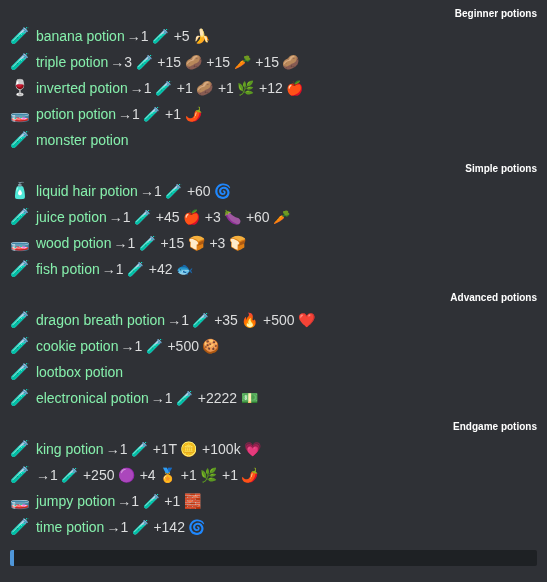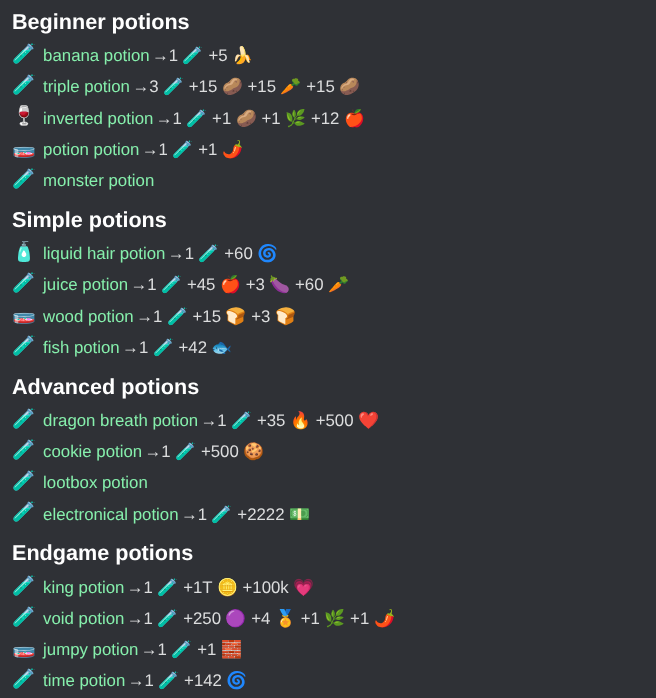--- a/index.html
+++ b/index.html
@@ -8,23 +8,24 @@
       color: #dcddde;
       font-family: 'Whitney', 'Helvetica Neue', Helvetica, Arial, sans-serif;
       font-size: 14px;
       width: 547px;
       min-height: 582px;
       padding: 8px 10px;
     }
     .section-title {
       font-weight: 700;
       color: #ffffff;
-      font-size: 18px;
+      font-size: 10px;
       margin-top: 10px;
       margin-bottom: 4px;
+      text-align: right;
     }
     .section-title:first-child {
       margin-top: 0;
     }
     .potion-row {
       display: flex;
       align-items: center;
       padding: 1px 0;
       font-size: 14px;
       line-height: 1.5;
@@ -129,21 +130,20 @@
       <span class="recipe-text">→1 🧪 +2222 💵</span>
     </div>
     <div class="section-title">Endgame potions</div>
     <div class="potion-row">
       <span class="potion-icon">🧪</span>
       <span class="potion-name">king potion </span>
       <span class="recipe-text">→1 🧪 +1T 🪙 +100k 💗</span>
     </div>
     <div class="potion-row">
       <span class="potion-icon">🧪</span>
-      <span class="potion-name">void potion </span>
       <span class="recipe-text">→1 🧪 +250 🟣 +4 🏅 +1 🌿 +1 🌶️</span>
     </div>
     <div class="potion-row">
       <span class="potion-icon">🧫</span>
       <span class="potion-name">jumpy potion </span>
       <span class="recipe-text">→1 🧪 +1 🧱</span>
     </div>
     <div class="potion-row">
       <span class="potion-icon">🧪</span>
       <span class="potion-name">time potion </span>

